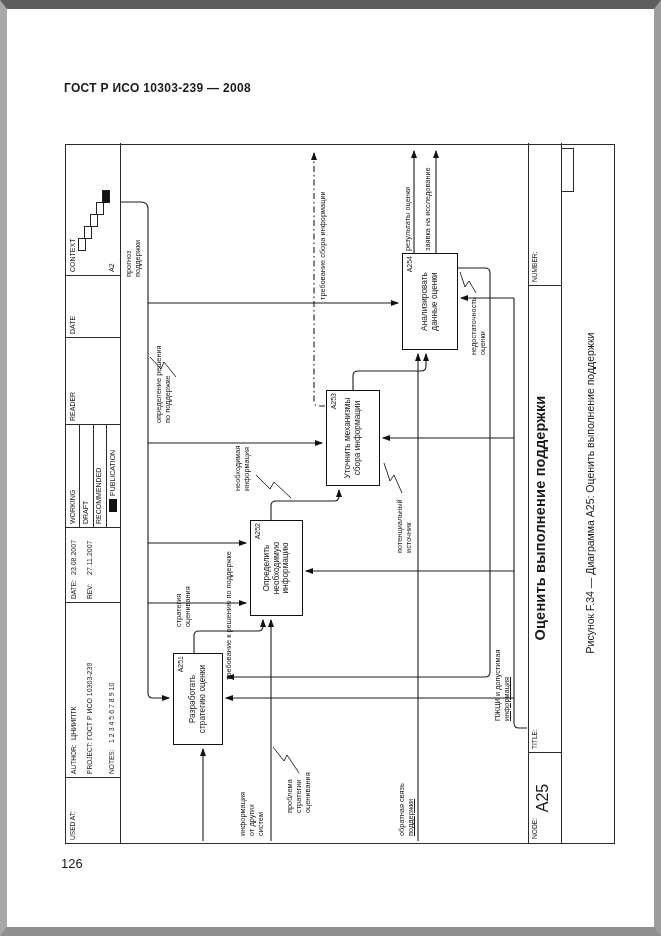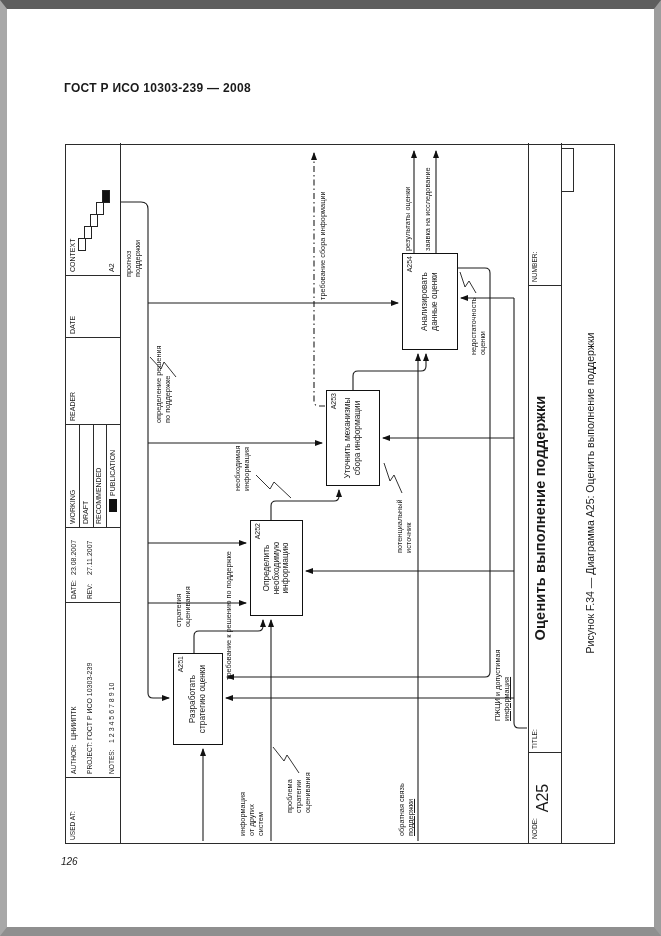--- a/index.html
+++ b/index.html
@@ -1,20 +1,20 @@
 <!DOCTYPE html>
 <html><head>
 <meta charset="utf-8">
 <style>
   html,body{margin:0;padding:0;background:#777;}
   .page{position:relative;width:661px;height:936px;background:#fff;overflow:hidden;
         font-family:"Liberation Sans",sans-serif;color:#1a1a1a;box-sizing:border-box;
         border-top:9px solid #5e5e5e;border-left:7px solid #a8a8a8;border-right:7px solid #9d9d9d;border-bottom:9px solid #8f8f8f;}
   .hdr{position:absolute;left:57px;top:72px;font-size:12px;font-weight:bold;letter-spacing:.3px;}
-  .pgnum{position:absolute;left:54px;top:847px;font-size:10px;font-style:italic;}
+  .pgnum{position:absolute;left:54px;top:847px;font-size:13px;}
   .fig{position:absolute;left:58px;top:135px;width:550px;height:700px;}
   .land{position:absolute;left:-75px;top:75px;width:700px;height:550px;border:1px solid #2b2b2b;
         transform:rotate(-90deg);background:#fff;box-sizing:border-box;}
   .form{position:absolute;left:0;top:0;width:700px;height:495px;border-bottom:1px solid #2b2b2b;}
   .hband{position:absolute;left:0;top:0;width:700px;height:54px;border-bottom:1px solid #2b2b2b;}
   .vsep{position:absolute;top:0;height:54px;width:0;border-left:1px solid #2b2b2b;}
   .rowline{position:absolute;left:315px;width:103px;height:0;border-top:1px solid #2b2b2b;}
   .flab{position:absolute;font-size:6.6px;line-height:8px;white-space:nowrap;}
   .fval{position:absolute;font-size:7px;line-height:8px;white-space:nowrap;}
   .pubsq{position:absolute;left:331px;top:43px;width:13px;height:8px;background:#111;}

